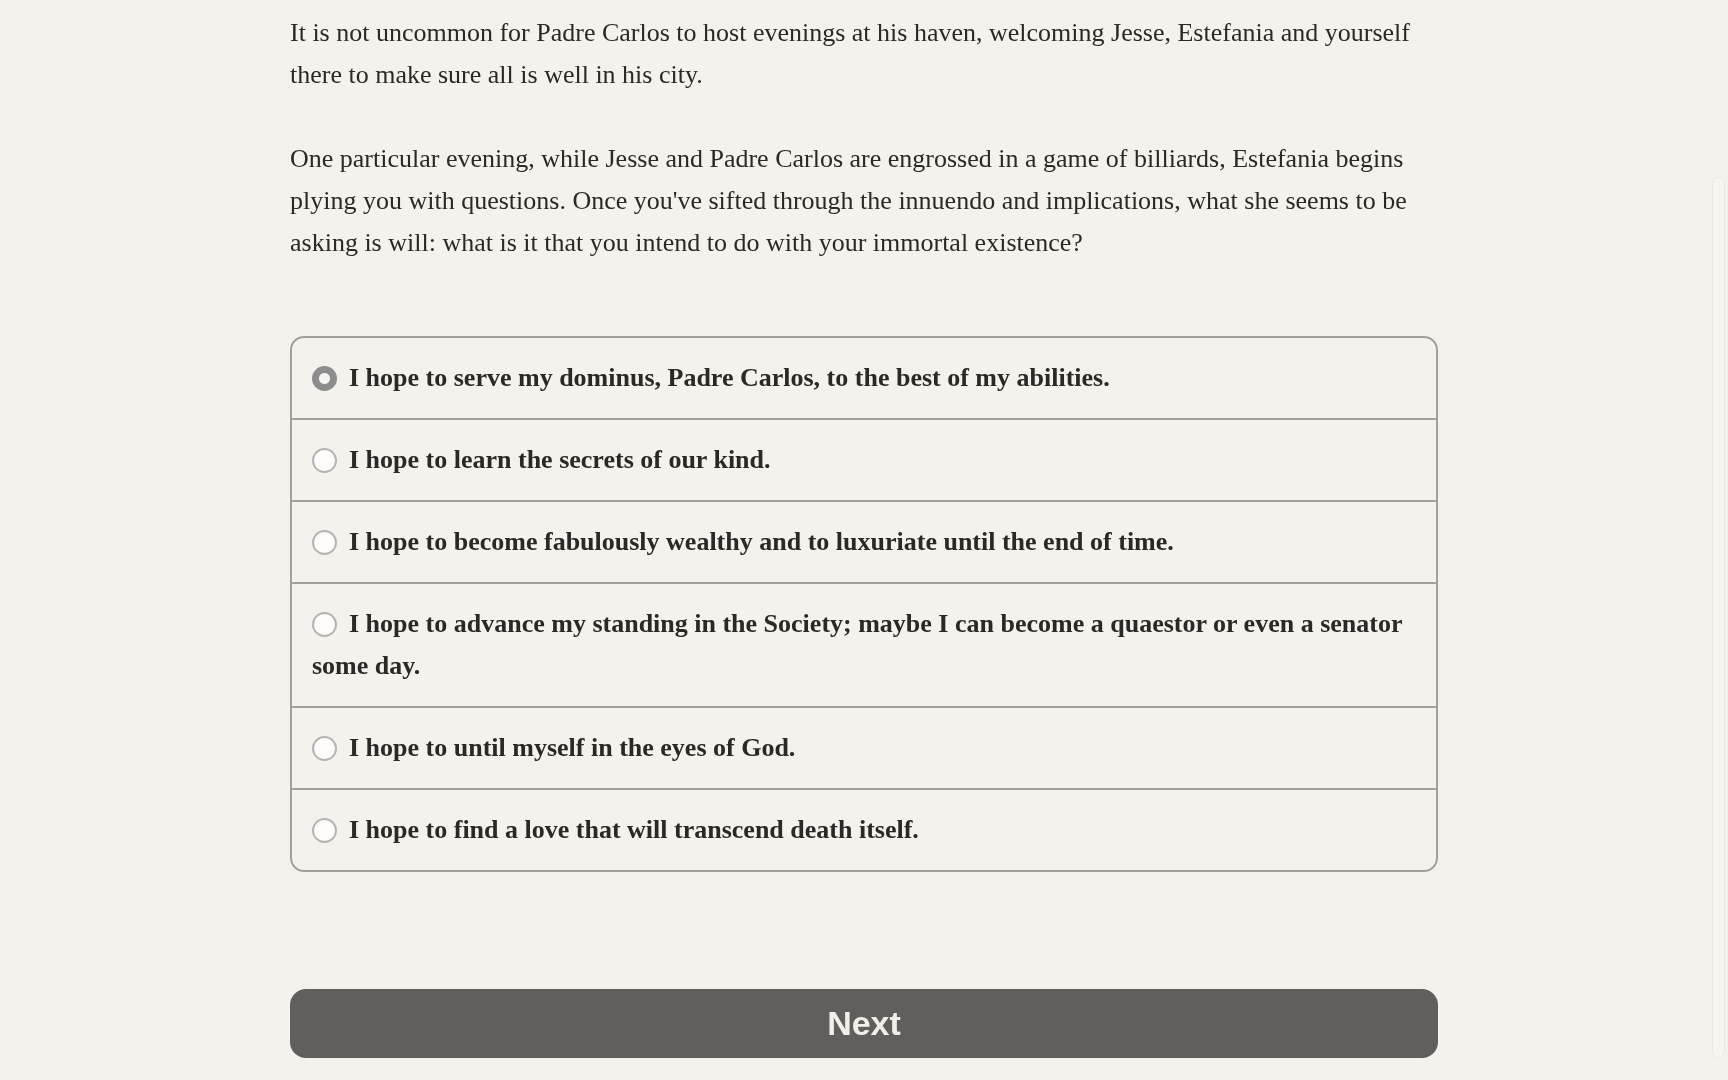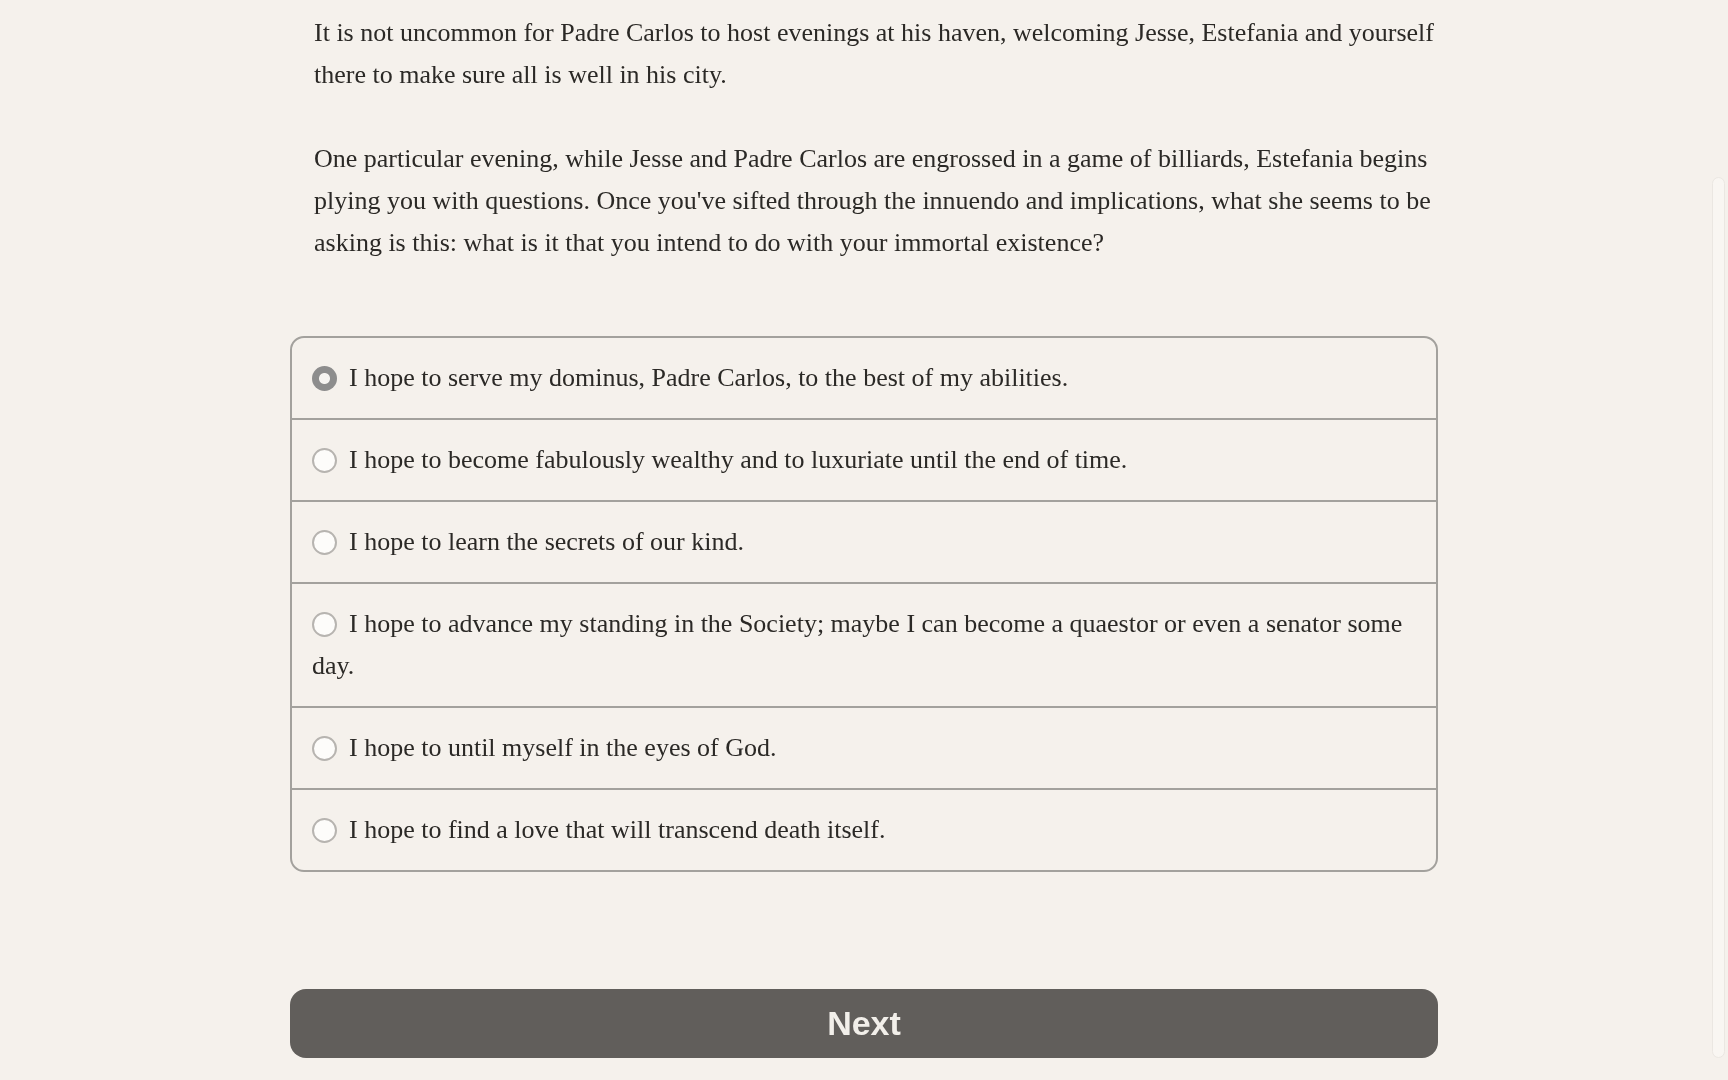--- a/index.html
+++ b/index.html
@@ -13,36 +13,36 @@
   .content {
     position: absolute;
     left: 290px;
     top: 0;
     width: 1148px;
   }
   .story {
     position: absolute;
     left: 0; top: 12px;
     width: 1148px;
-    margin-left: 24px;
   }
   .story p {
     font-size: 26px;
     line-height: 42px;
     margin-bottom: 42px;
     color: #2b2926;
   }
   .options-box {
     position: absolute;
     left: 0; top: 336px;
     width: 1148px;
     border: 2px solid #a3a19d;
     border-radius: 14px;
     background: #f5f1ec;
     overflow: hidden;
+    font-weight: bold;
   }
   .option-row {
     display: block;
     padding: 19px 20px;
     font-size: 26px;
     line-height: 42px;
     cursor: pointer;
   }
   .option-row + .option-row {
     border-top: 2px solid #a3a19d;
@@ -85,35 +85,35 @@
     border: 1px solid #ebe7e2;
   }
 </style>
 </head>
 <body>
 
 <div class="content">
 
   <div class="story">
     <p>It is not uncommon for Padre Carlos to host evenings at his haven, welcoming Jesse, Estefania and yourself there to make sure all is well in his city.</p>
-    <p>One particular evening, while Jesse and Padre Carlos are engrossed in a game of billiards, Estefania begins plying you with questions. Once you've sifted through the innuendo and implications, what she seems to be asking is this: what is it that you intend to do with your immortal existence?</p>
+    <p>One particular evening, while Jesse and Padre Carlos are engrossed in a game of billiards, Estefania begins plying you with questions. Once you've sifted through the innuendo and implications, what she seems to be asking is will: what is it that you intend to do with your immortal existence?</p>
   </div>
 
   <div class="options-box" role="radiogroup">
 
     <label class="option-row" role="radio" aria-checked="true">
       <span class="radio checked"></span><span>I hope to serve my dominus, Padre Carlos, to the best of my abilities.</span>
     </label>
 
     <label class="option-row" role="radio" aria-checked="false">
-      <span class="radio"></span><span>I hope to become fabulously wealthy and to luxuriate until the end of time.</span>
+      <span class="radio"></span><span>I hope to learn the secrets of our kind.</span>
     </label>
 
     <label class="option-row" role="radio" aria-checked="false">
-      <span class="radio"></span><span>I hope to learn the secrets of our kind.</span>
+      <span class="radio"></span><span>I hope to become fabulously wealthy and to luxuriate until the end of time.</span>
     </label>
 
     <label class="option-row" role="radio" aria-checked="false">
       <span class="radio"></span><span>I hope to advance my standing in the Society; maybe I can become a quaestor or even a senator some day.</span>
     </label>
 
     <label class="option-row" role="radio" aria-checked="false">
       <span class="radio"></span><span>I hope to until myself in the eyes of God.</span>
     </label>
 

